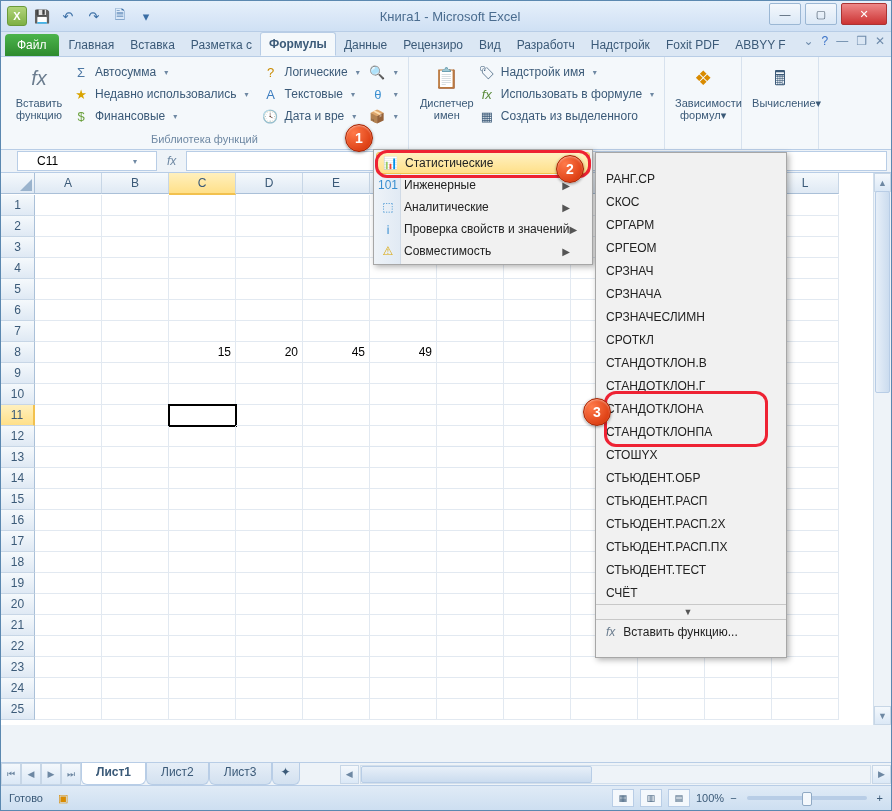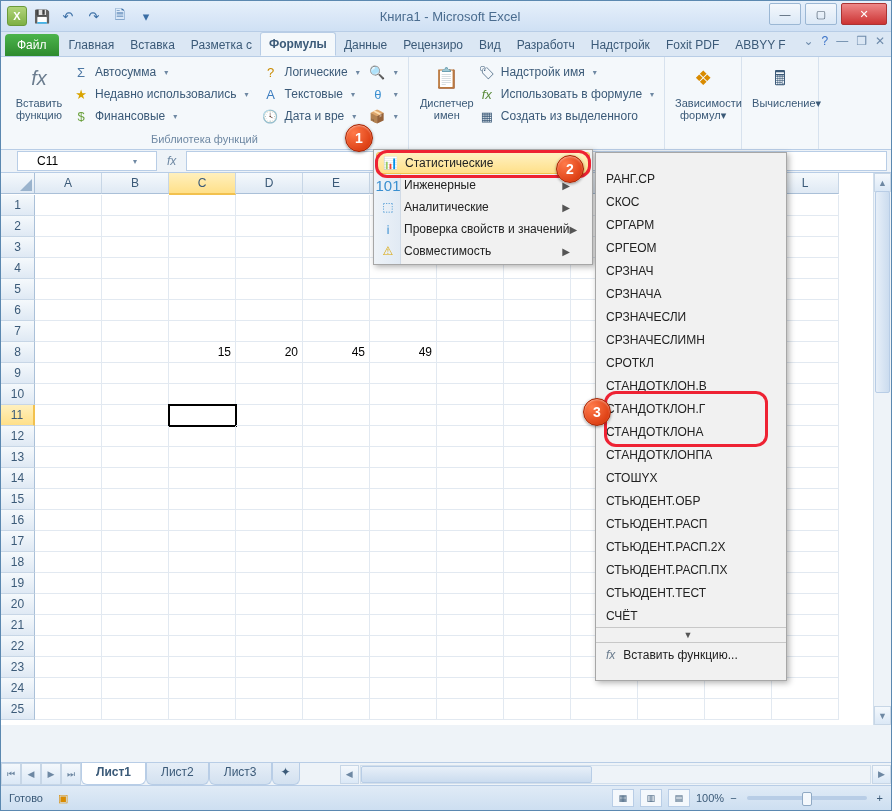--- a/index.html
+++ b/index.html
@@ -626,21 +626,21 @@
   </div>
 
   <div class="dropdown dd1">
     <div class="dd-iconstrip"></div>
     <div class="dd-item hl">
       <span class="di">📊</span>
       <span>Статистические</span>
         <span class="arrow">▶</span>
     </div>
     <div class="dd-item">
-      <span class="di" style="font-size:15px;color:#3a8fd0">101</span>
+      <span class="di" style="font-size:12px;color:#3a8fd0">101</span>
       <span>Инженерные</span>
         <span class="arrow">▶</span>
     </div>
     <div class="dd-item">
       <span class="di" style="color:#3a8fd0">⬚</span>
       <span>Аналитические</span>
         <span class="arrow">▶</span>
     </div>
     <div class="dd-item">
       <span class="di" style="color:#3a8fd0">ℹ</span>
@@ -655,21 +655,20 @@
   </div>
   <div class="dd-redout" style="top:149px;left:374px;width:210px;height:22px"></div>
 
   <div class="dropdown dd2" id="dd2">
       <div class="dd-item">РАНГ.СР</div>
       <div class="dd-item">СКОС</div>
       <div class="dd-item">СРГАРМ</div>
       <div class="dd-item">СРГЕОМ</div>
       <div class="dd-item">СРЗНАЧ</div>
       <div class="dd-item">СРЗНАЧА</div>
-      <div class="dd-item">СРЗНАЧЕСЛИ</div>
       <div class="dd-item">СРЗНАЧЕСЛИМН</div>
       <div class="dd-item">СРОТКЛ</div>
       <div class="dd-item">СТАНДОТКЛОН.В</div>
       <div class="dd-item">СТАНДОТКЛОН.Г</div>
       <div class="dd-item">СТАНДОТКЛОНА</div>
       <div class="dd-item">СТАНДОТКЛОНПА</div>
       <div class="dd-item">СТОШYX</div>
       <div class="dd-item">СТЬЮДЕНТ.ОБР</div>
       <div class="dd-item">СТЬЮДЕНТ.РАСП</div>
       <div class="dd-item">СТЬЮДЕНТ.РАСП.2Х</div>

